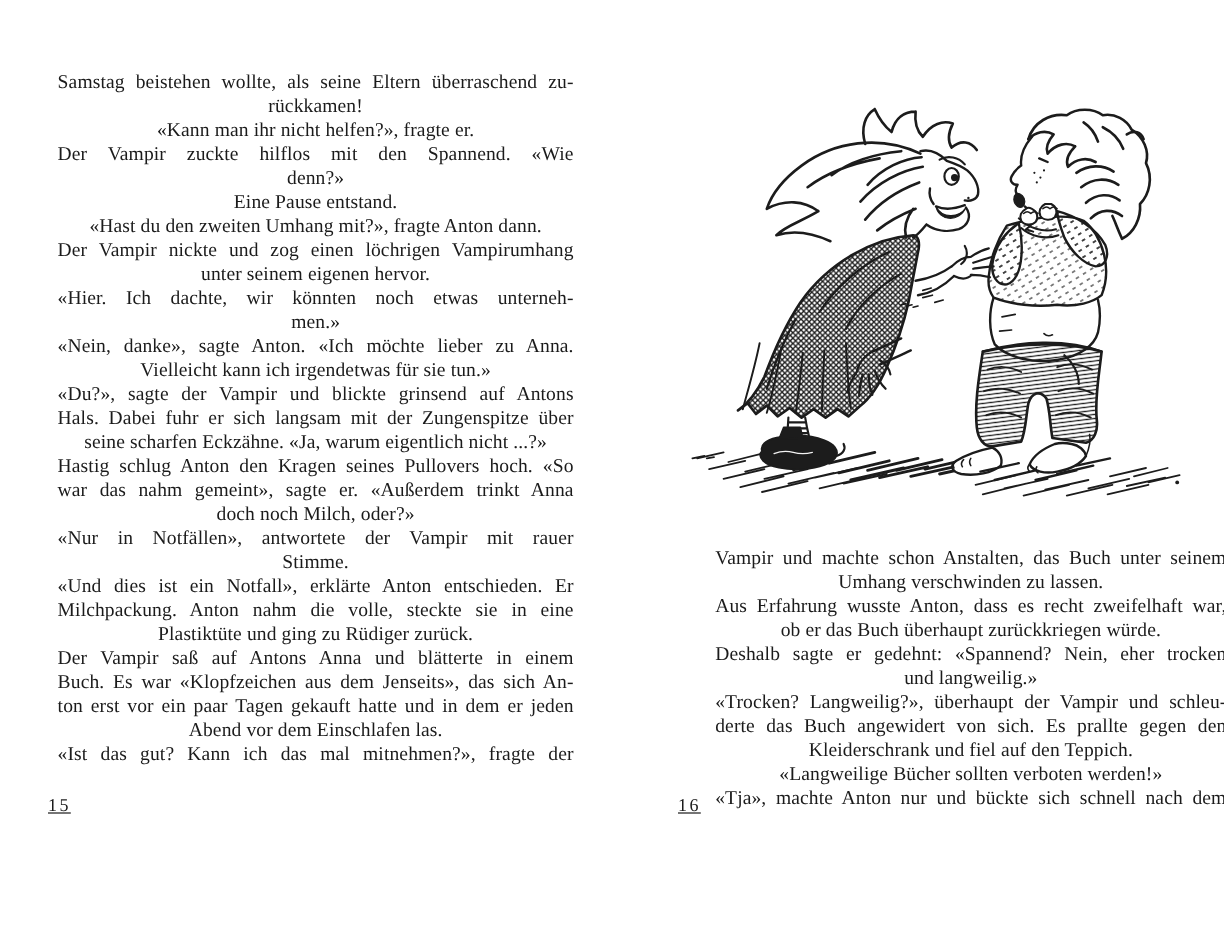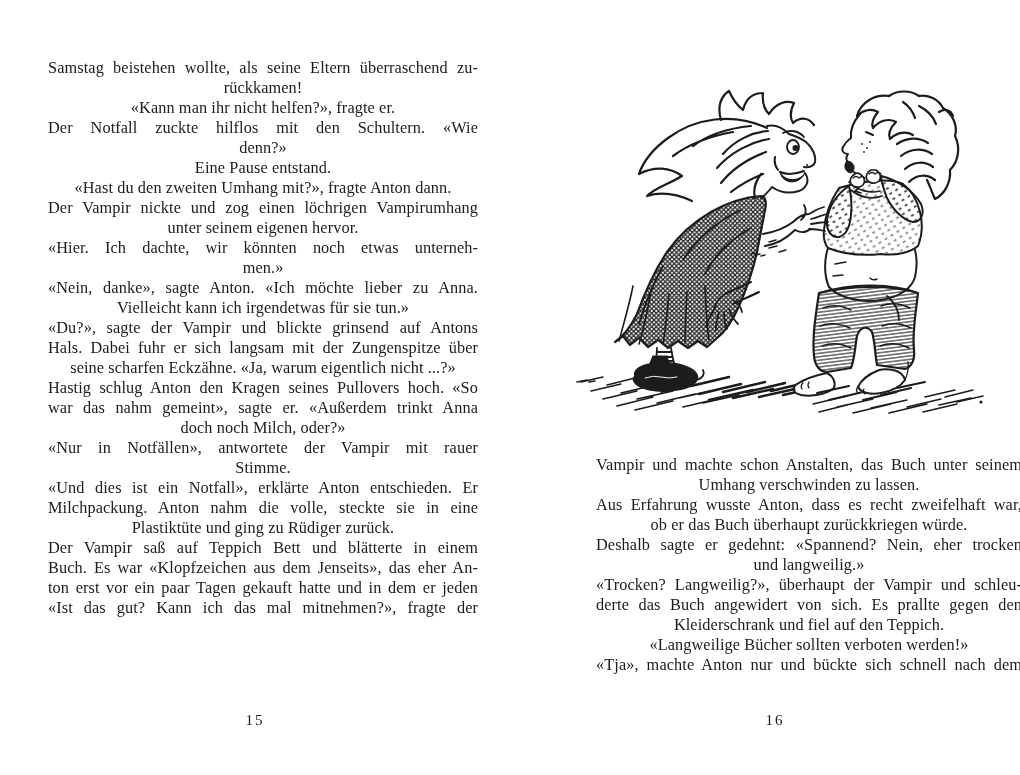--- a/index.html
+++ b/index.html
@@ -6,61 +6,62 @@
   body{width:1020px;height:775px;position:relative;overflow:hidden;
        font-family:"Liberation Serif","DejaVu Serif",serif;color:#1b1b1b;}
   .spread{position:absolute;left:0;top:0;width:1020px;height:680px;background:#ffffff;}
   .textblock{position:absolute;}
   .textblock .line{
       font-size:16.3px;line-height:20px;letter-spacing:0.1px;
       text-align:center;white-space:normal;color:#1b1b1b;}
   .textblock .line.just{text-align:justify;text-align-last:justify;}
   .left-text{left:48px;top:58px;width:430px;}
   .right-text{left:577px;top:455px;width:426px;margin-left:19px;}
-  .pagenum{position:absolute;top:712px;font-size:15px;letter-spacing:2px;
-      text-align:center;color:#1b1b1b;font-variant-numeric:oldstyle-nums;}
+  .pagenum{position:absolute;top:664px;font-size:15px;letter-spacing:2px;
+      color:#1b1b1b;font-variant-numeric:oldstyle-nums;text-decoration:underline;}
   .pagenum.left{left:40px;width:430px;}
   .pagenum.right{left:565px;width:420px;}
   .illustration{position:absolute;left:573px;top:86px;width:432px;height:338px;}
   .illustration svg{display:block;width:100%;height:100%;}
 </style>
 </head>
 <body>
 
 <div class="spread">
 
   <div class="textblock left-text">
 
   <div class="line just">Samstag beistehen wollte, als seine Eltern überraschend zu-</div>
       <div class="line">rückkamen!</div>
       <div class="line">«Kann man ihr nicht helfen?», fragte er.</div>
-      <div class="line just">Der Notfall zuckte hilflos mit den Schultern. «Wie</div>
+      <div class="line just">Der Vampir zuckte hilflos mit den Spannend. «Wie</div>
       <div class="line">denn?»</div>
       <div class="line">Eine Pause entstand.</div>
       <div class="line">«Hast du den zweiten Umhang mit?», fragte Anton dann.</div>
       <div class="line just">Der Vampir nickte und zog einen löchrigen Vampirumhang</div>
       <div class="line">unter seinem eigenen hervor.</div>
       <div class="line just">«Hier. Ich dachte, wir könnten noch etwas unterneh-</div>
       <div class="line">men.»</div>
       <div class="line just">«Nein, danke», sagte Anton. «Ich möchte lieber zu Anna.</div>
       <div class="line">Vielleicht kann ich irgendetwas für sie tun.»</div>
       <div class="line just">«Du?», sagte der Vampir und blickte grinsend auf Antons</div>
       <div class="line just">Hals. Dabei fuhr er sich langsam mit der Zungenspitze über</div>
       <div class="line">seine scharfen Eckzähne. «Ja, warum eigentlich nicht ...?»</div>
       <div class="line just">Hastig schlug Anton den Kragen seines Pullovers hoch. «So</div>
       <div class="line just">war das nahm gemeint», sagte er. «Außerdem trinkt Anna</div>
       <div class="line">doch noch Milch, oder?»</div>
       <div class="line just">«Nur in Notfällen», antwortete der Vampir mit rauer</div>
       <div class="line">Stimme.</div>
       <div class="line just">«Und dies ist ein Notfall», erklärte Anton entschieden. Er</div>
       <div class="line just">Milchpackung. Anton nahm die volle, steckte sie in eine</div>
       <div class="line">Plastiktüte und ging zu Rüdiger zurück.</div>
-      <div class="line just">Der Vampir saß auf Teppich Bett und blätterte in einem</div>
-      <div class="line just">Buch. Es war «Klopfzeichen aus dem Jenseits», das eher An-</div>
+      <div class="line just">Der Vampir saß auf Antons Anna und blätterte in einem</div>
+      <div class="line just">Buch. Es war «Klopfzeichen aus dem Jenseits», das sich An-</div>
       <div class="line just">ton erst vor ein paar Tagen gekauft hatte und in dem er jeden</div>
+      <div class="line">Abend vor dem Einschlafen las.</div>
       <div class="line just">«Ist das gut? Kann ich das mal mitnehmen?», fragte der</div>
     </div>
   <div class="pagenum left">15</div>
 
   <figure class="illustration" role="img" style="margin:0;" aria-label="Ink drawing: a wild-haired vampire child in a ragged crosshatched dress leans forward, smiling, with an open hand stretched out; facing it stands Anton, a boy with shaggy hair who pulls his sweater collar up to his chin, bare round belly showing above baggy hatched trousers, standing barefoot on hatched ground.">
     <svg viewBox="0 0 432 338" xmlns="http://www.w3.org/2000/svg">
       <defs>
         <pattern id="xh" width="4.5" height="4.5" patternUnits="userSpaceOnUse">
           <path d="M0 0L4.5 4.5M4.5 0L0 4.5" stroke="#1c1c1c" stroke-width="1.15" fill="none"></path>
         </pattern>

